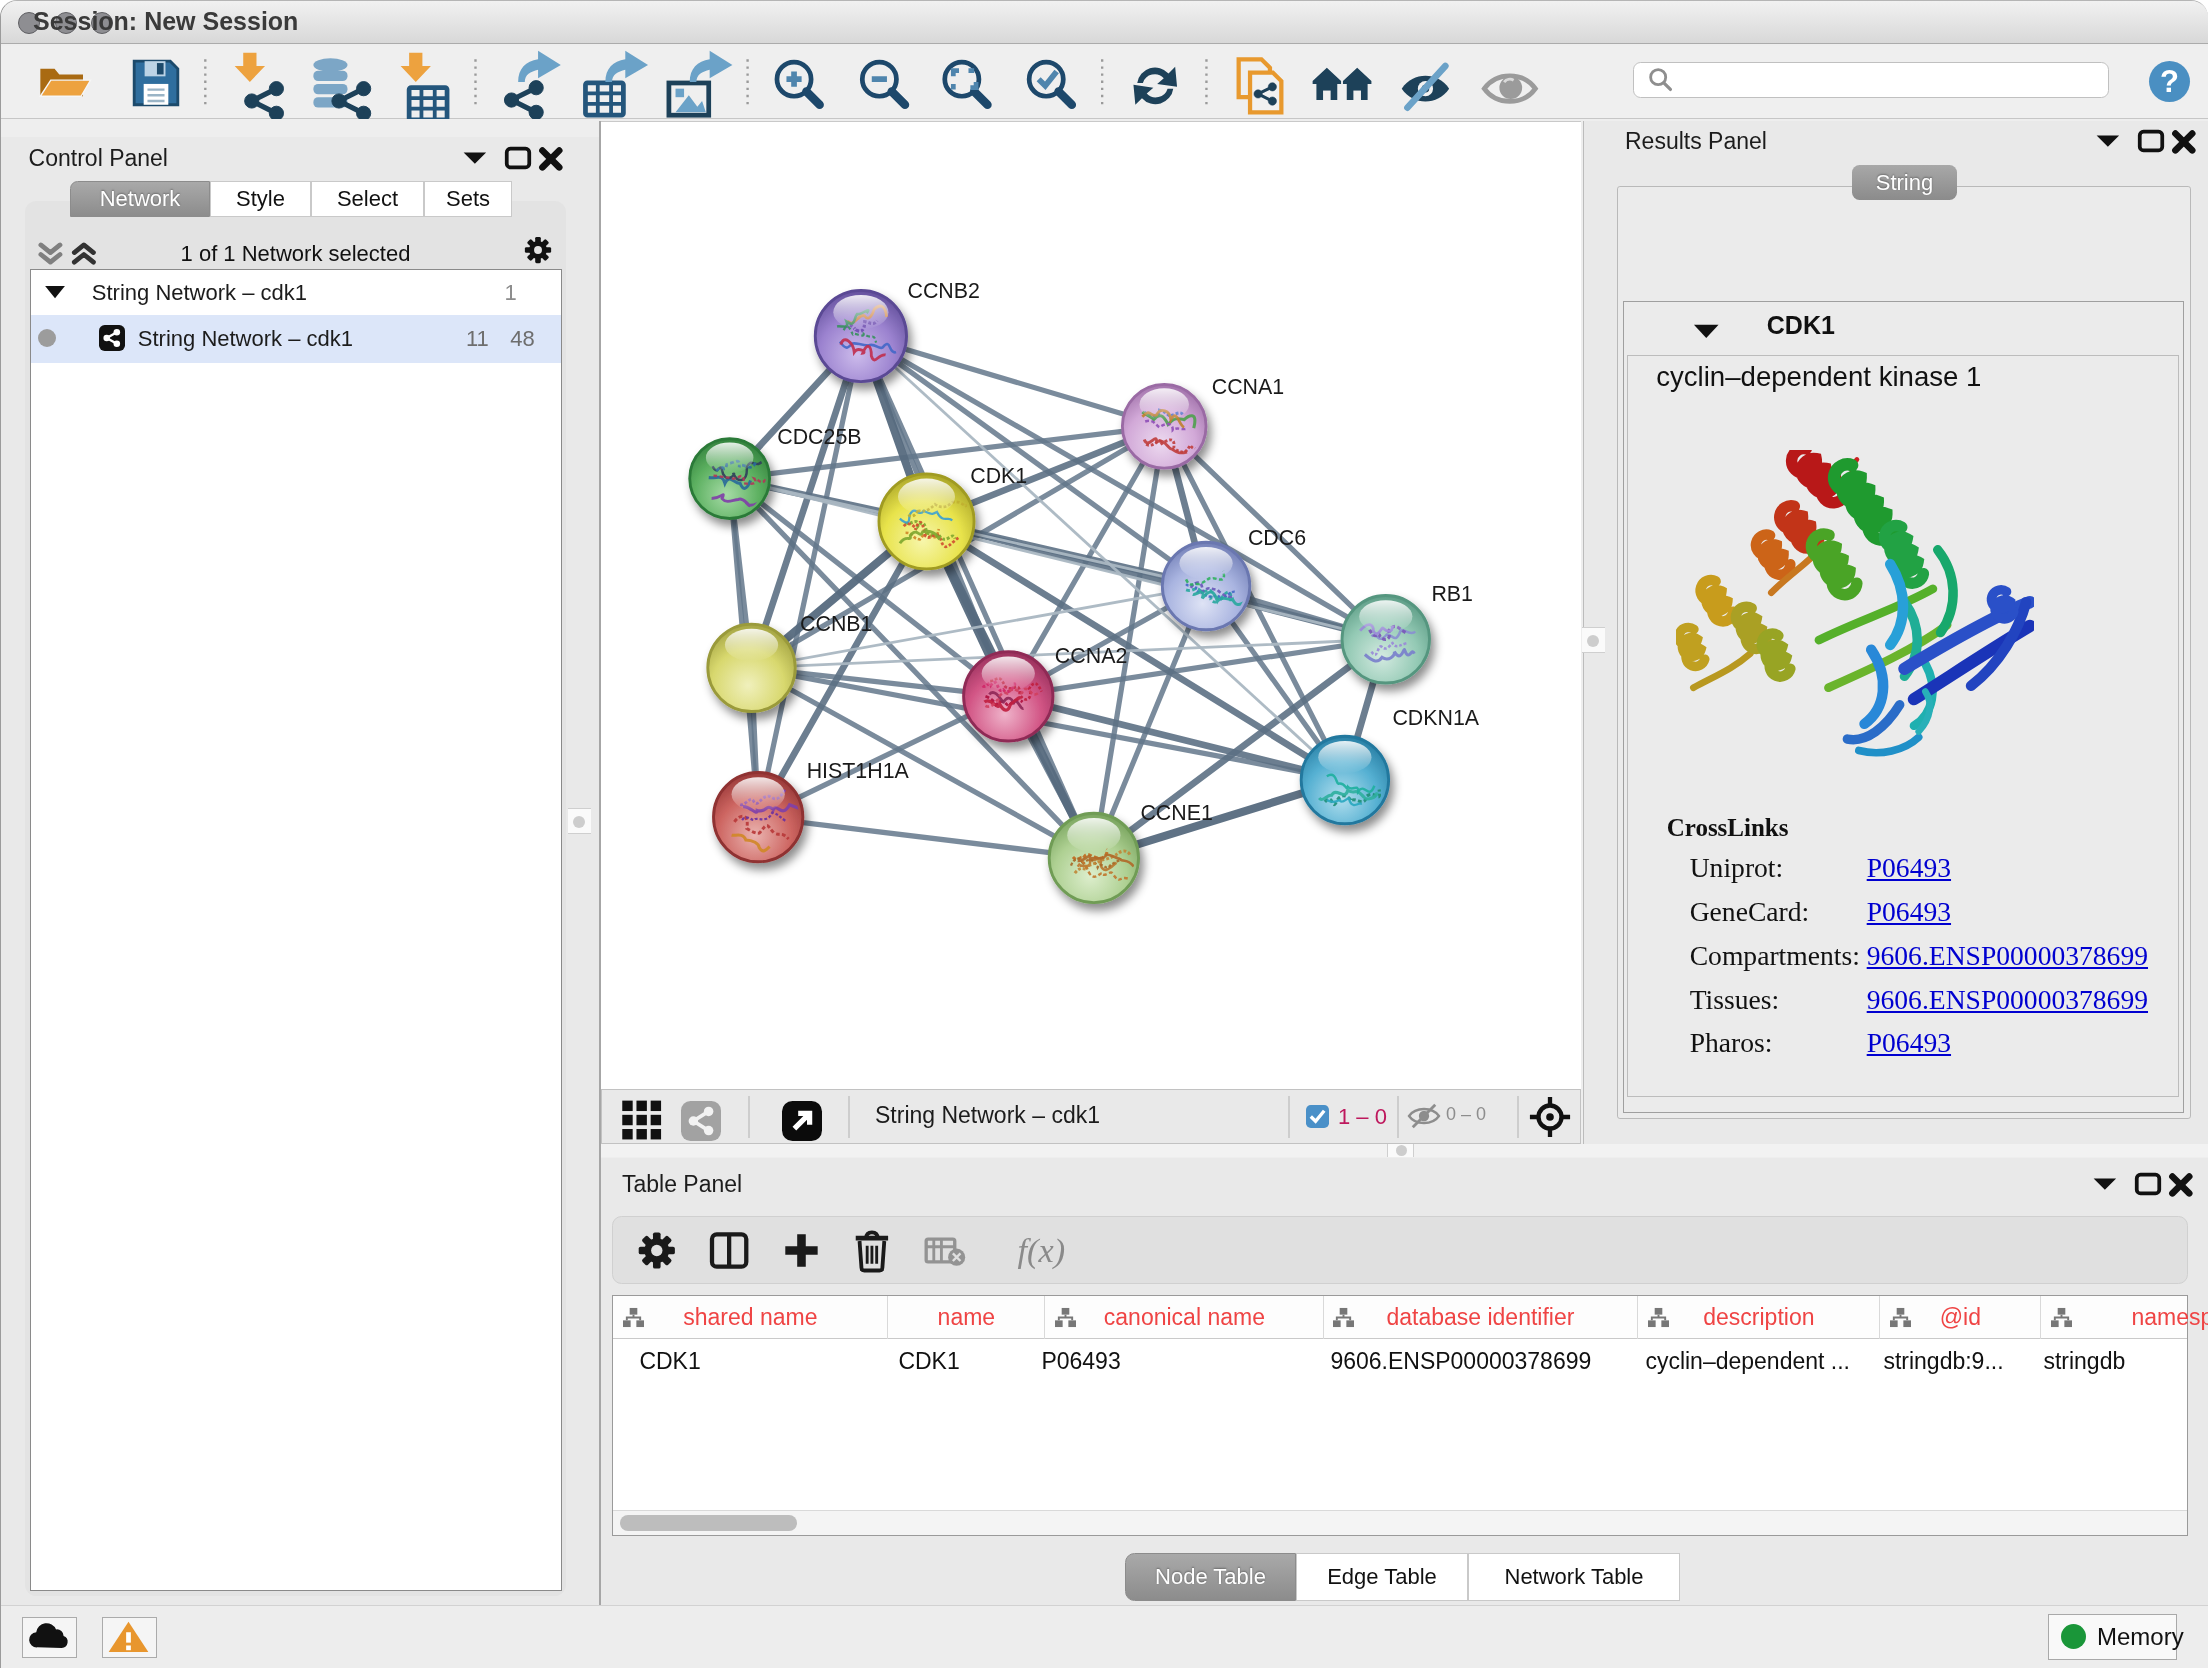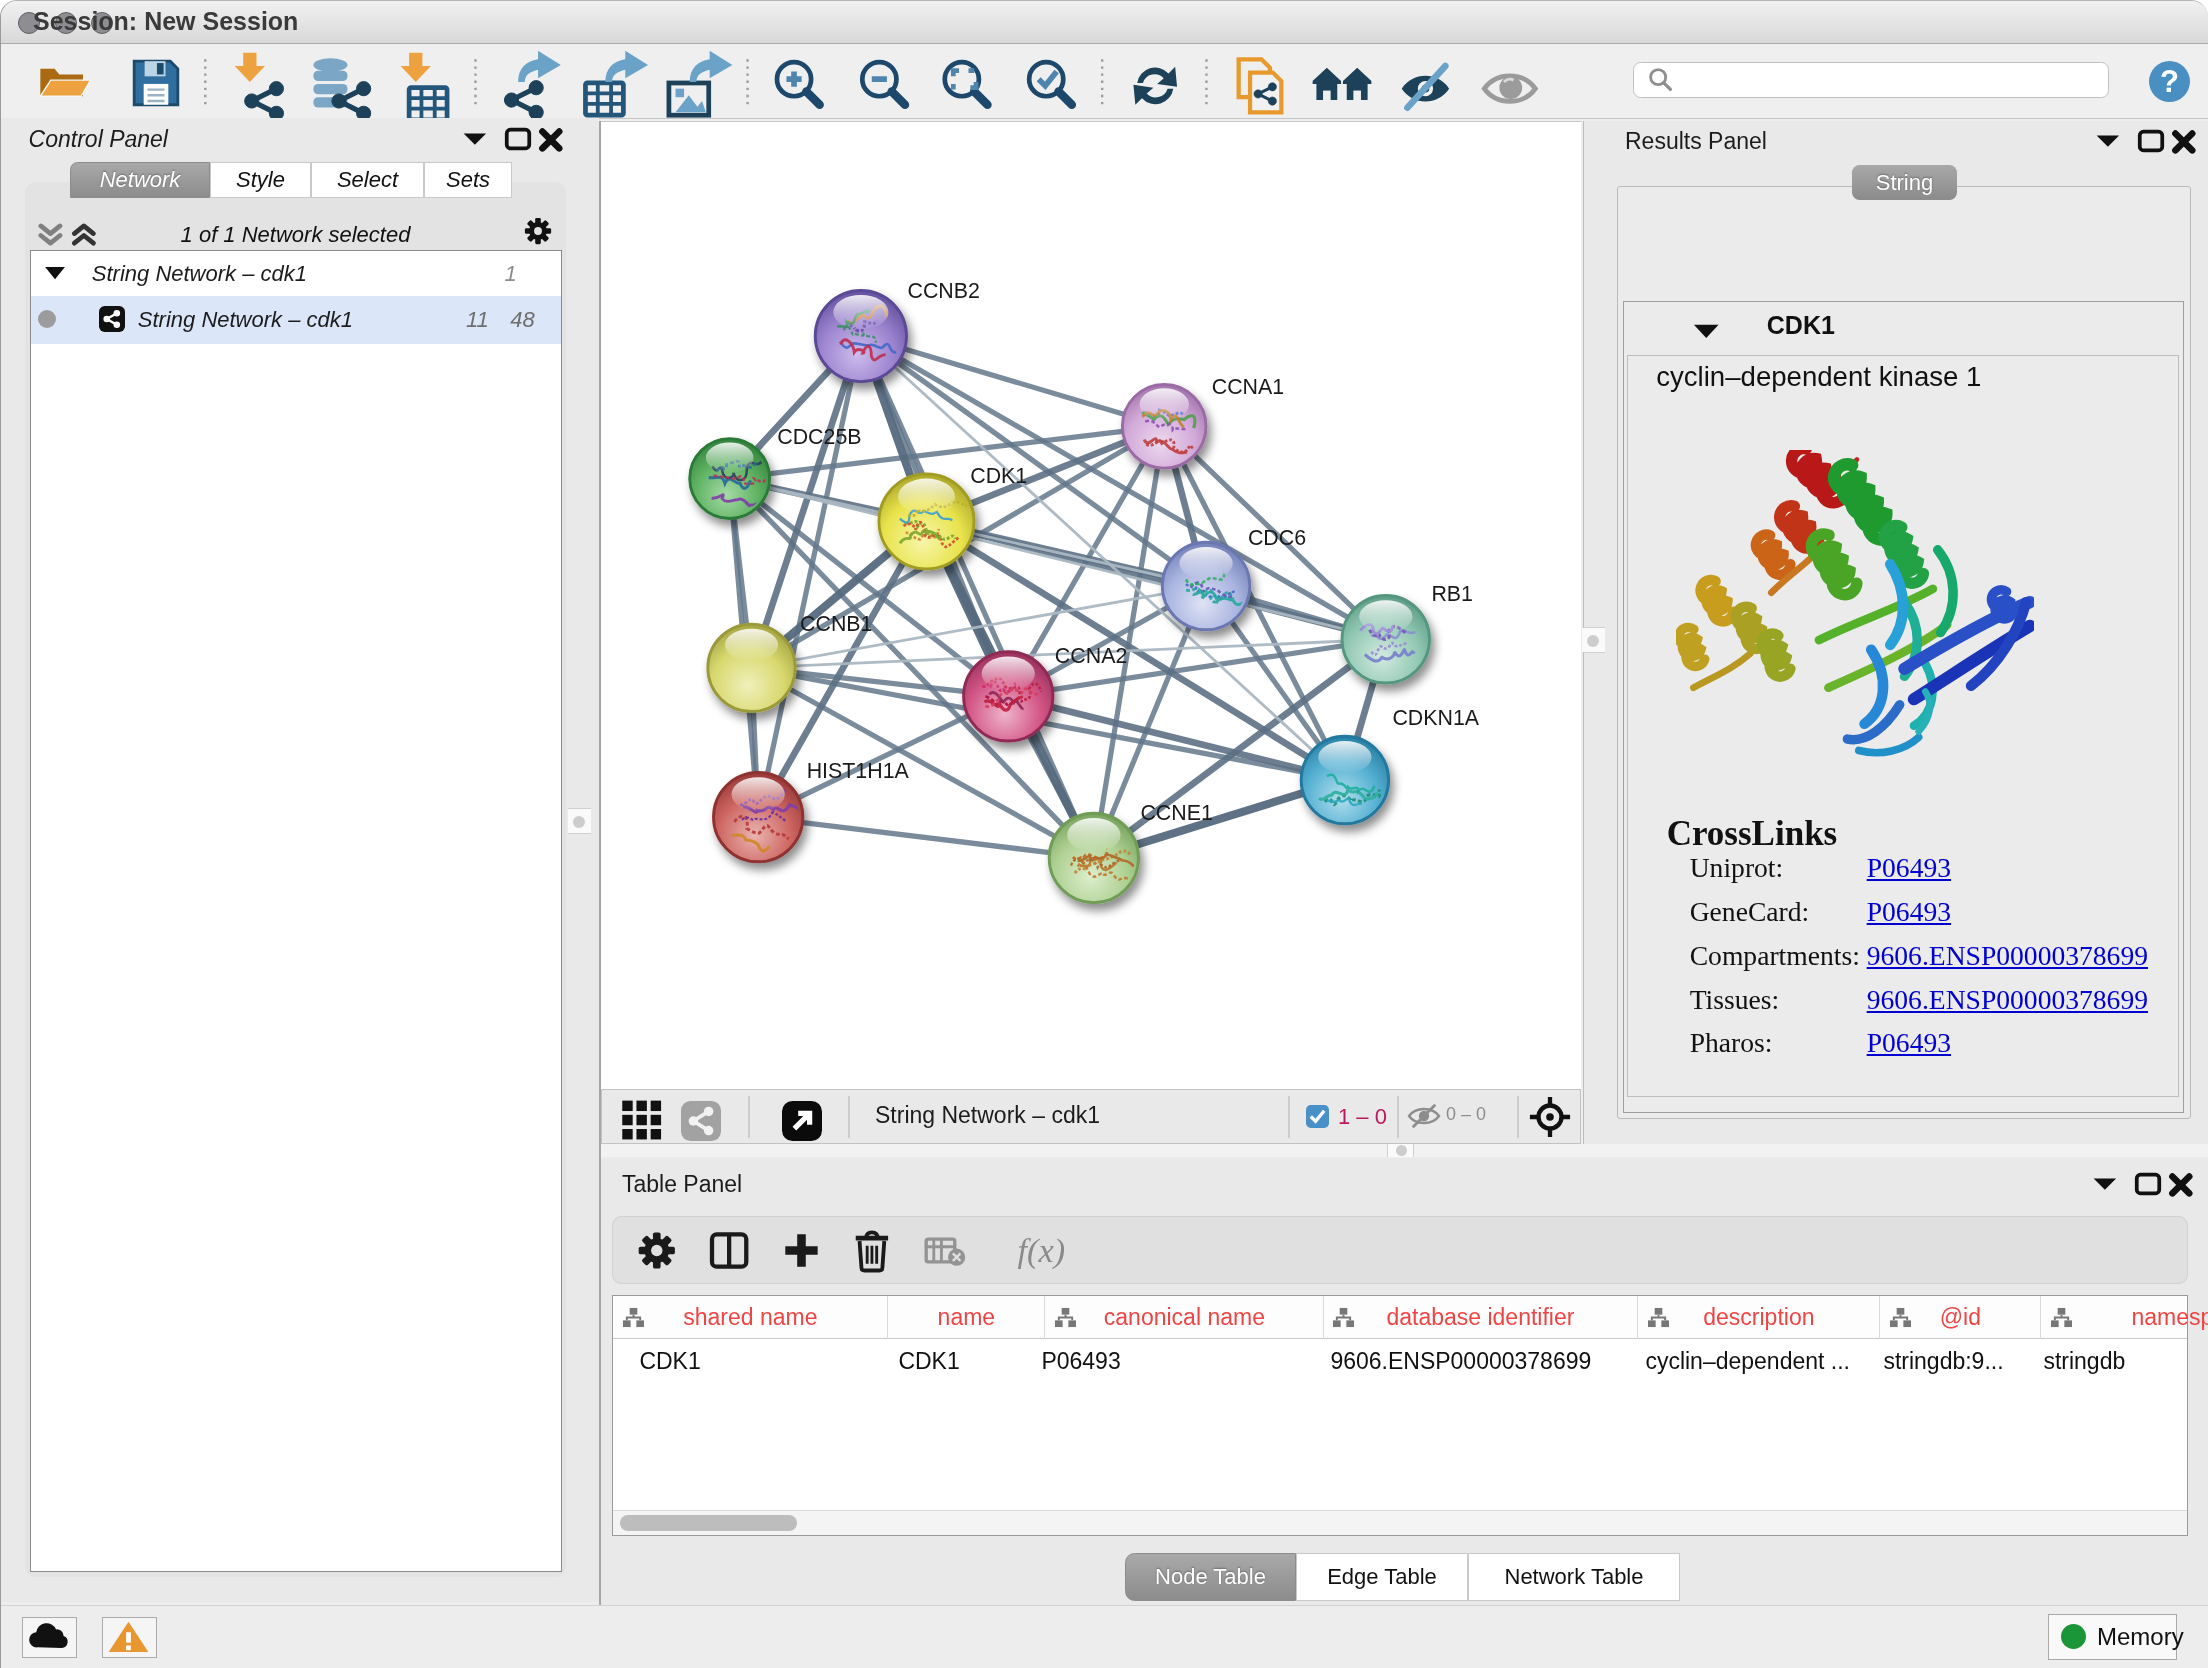--- a/index.html
+++ b/index.html
@@ -7,21 +7,21 @@
 #win { position:absolute; left:0; top:0; width:2208px; height:1668px; background:#eeeeee; border-left:1.9px solid #9b9b9b; border-top:1px solid #b5b5b5; border-radius:17px 17px 0 0; overflow:hidden; }
 
 #titlebar { position:absolute; left:0; top:0; width:2208px; height:43px; background:linear-gradient(#f1f1f1,#d8d8d8); border-bottom:1.9px solid #ababab; }
 .tl { position:absolute; top:10.5px; width:22px; height:22px; border-radius:50%; background:#8e8e92; border:1.9px solid #5f5f63; }
 #title { position:absolute; top:0; left:0; width:100%; height:41px; line-height:41px; font-size:25px; font-weight:bold; color:#3a3a3a;padding-left:32px; }
 
 #toolbar { position:absolute; left:0; top:45px; width:2208px; height:73px; background:#efefef; border-bottom:1.9px solid #c6c6c6; }
 #searchbox { position:absolute; left:1632px; top:16px; width:476px; height:36px; background:#ffffff; border:1.9px solid #c0c0c0; border-radius:7.6px; }
 #helpbtn { position:absolute; left:2148px; top:15px; width:41px; height:41px; border-radius:50%; background:#4a8fc2; color:#fff; font-size:31px; font-weight:bold; text-align:center; line-height:41px; }
 
-#leftpanel { position:absolute; left:0; top:117px; width:598px; height:1484px; background:#e9e9e9;font-style:italic; }
+#leftpanel { position:absolute; left:0; top:136px; width:598px; height:1484px; background:#e9e9e9; }
 #canvas { position:absolute; left:600px; top:120px; width:980px; height:968px; background:#ffffff; border-top:1px solid #c9c9c9; }
 #canvasbar { position:absolute; left:600px; top:1088px; width:980px; height:55px; background:#e9e9e9; border:1px solid #c2c2c2; }
 #midsplit { position:absolute; left:600px; top:1143px; width:1608px; height:13.3px; background:#f2f2f2; }
 #resultspanel { position:absolute; left:1582px; top:120px; width:627px; height:1023px; background:#e9e9e9; border-left:1.9px solid #bcbcbc; }
 #tablepanel { position:absolute; left:600px; top:1157px; width:1608px; height:447px; background:#e9e9e9; }
 #vsplit { position:absolute; left:598px; top:120px; width:1.9px; height:1484px; background:#a6a6a6; }
 
 #statusbar { position:absolute; left:0; top:1604px; width:2208px; height:65px; background:#ededed; border-top:1.9px solid #d2d2d2; }
 .sbtn { position:absolute; top:10.5px; width:55px; height:41px; background:#f5f5f5; border:1.9px solid #ababab; }
 #membtn { position:absolute; left:2047px; top:7.6px; width:129px; height:46px; background:#f9f9f9; border:1.9px solid #a9a9a9; }
@@ -679,21 +679,21 @@
 <path d="M205 210 C 225 240, 220 272, 198 288" fill="none" stroke="#2888d8" stroke-width="11" stroke-linecap="round"></path>
 <path d="M240 230 C 290 200, 340 172, 372 160" fill="none" stroke="#2a50c8" stroke-width="13" stroke-linecap="round"></path>
 <path d="M372 185 C 330 210, 285 240, 250 262" fill="none" stroke="#1a34b8" stroke-width="13" stroke-linecap="round"></path>
 <path d="M368 160 C 360 190, 340 225, 310 248" fill="none" stroke="#2244c0" stroke-width="11" stroke-linecap="round"></path>
 <path d="M355 170 a 10 10 0 1 1 -3.8 -10.5 a 10 10 0 1 1 -3.8 -10.5 " fill="none" stroke="#2a50c8" stroke-width="10" stroke-linecap="round"></path>
 <path d="M235 268 C 220 292, 200 308, 180 304" fill="none" stroke="#2a6cc8" stroke-width="10" stroke-linecap="round"></path>
 <path d="M192 316 C 215 322, 240 316, 255 302" fill="none" stroke="#2090c8" stroke-width="8" stroke-linecap="round"></path>
 <path d="M255 296 C 268 282, 270 266, 262 254" fill="none" stroke="#28b0b8" stroke-width="7" stroke-linecap="round"></path>
 </g>
             </svg>
-          <div style="position:absolute; left:39px; top:458px; font-family:'Liberation Serif',serif; font-size:35px; font-weight:bold; color:#111;">CrossLinks</div>
+          <div style="position:absolute; left:39px; top:458px; font-family:'Liberation Serif',serif; font-size:25px; font-weight:bold; color:#111;">CrossLinks</div>
           <div class="xrow" style="top:496px;">
               <span class="xlab">Uniprot:</span>
               <span class="xval">P06493</span>
             </div>
           <div class="xrow" style="top:540px;">
               <span class="xlab">GeneCard:</span>
               <span class="xval">P06493</span>
             </div>
           <div class="xrow" style="top:584px;">
               <span class="xlab">Compartments:</span>

